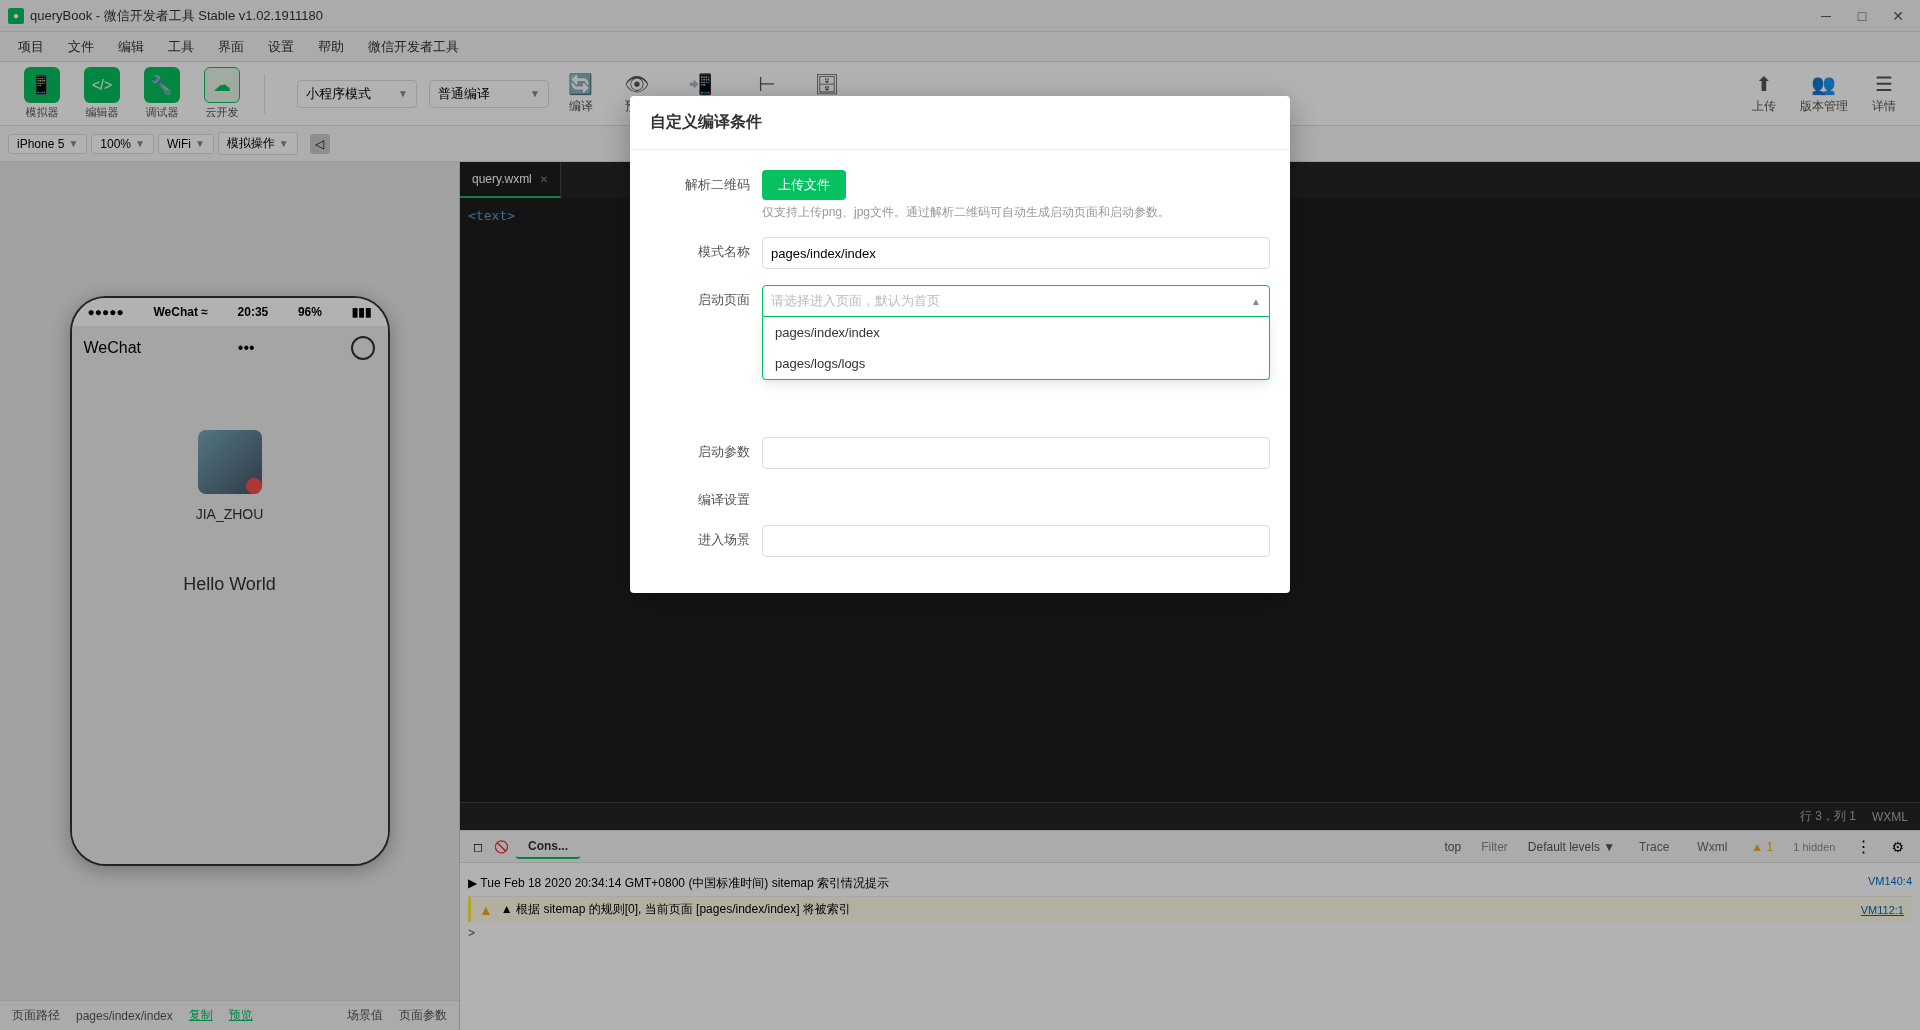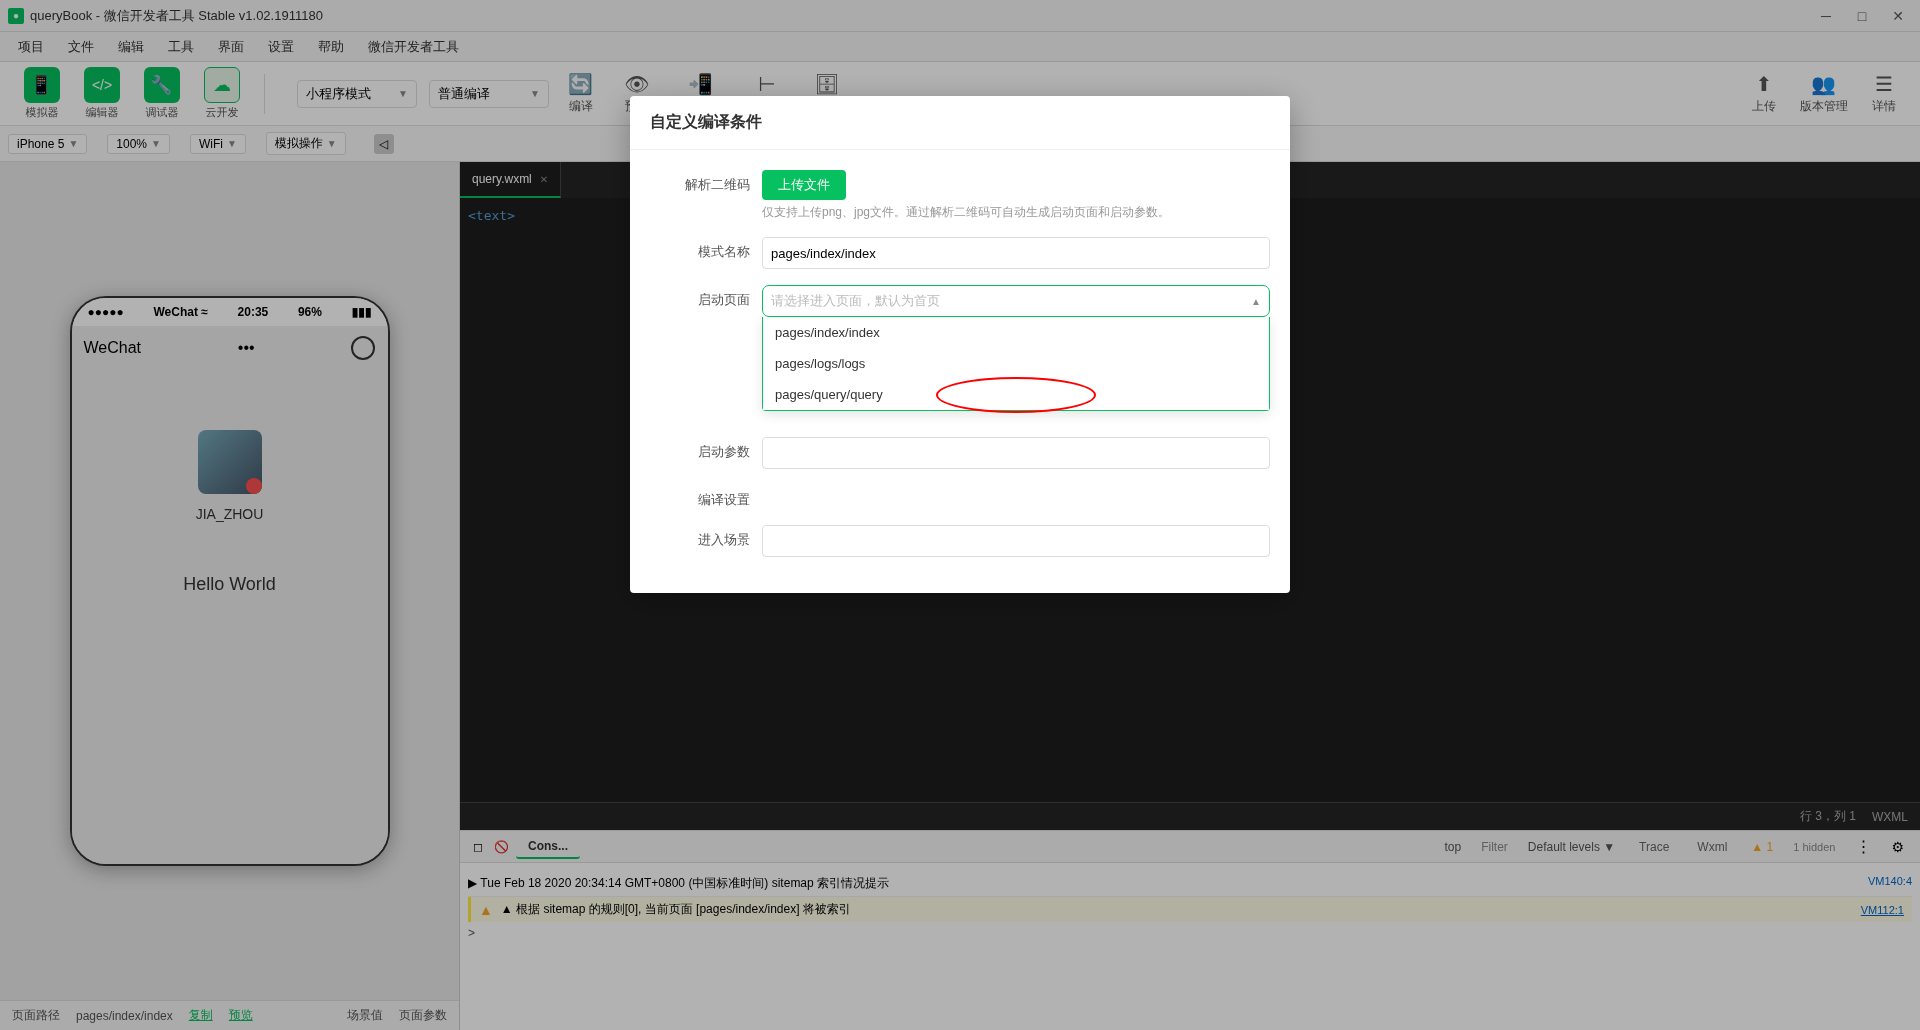--- a/index.html
+++ b/index.html
@@ -61,21 +61,21 @@
     .toolbar-right-action { display: flex; flex-direction: column; align-items: center; gap: 2px; cursor: pointer; padding: 4px 8px; }
 
     
     .device-bar {
       height: 36px;
       background: #fafafa;
       border-bottom: 1px solid #ddd;
       display: flex;
       align-items: center;
       padding: 0 8px;
-      gap: 20px;
+      gap: 4px;
     }
     .device-select { display: flex; align-items: center; gap: 4px; border: 1px solid #ddd; border-radius: 3px; padding: 2px 8px; background: white; cursor: pointer; font-size: 12px; }
     .chevron { font-size: 10px; color: #888; }
 
     
     .main-area { display: flex; height: calc(1030px - 32px - 30px - 64px - 36px); }
 
     
     .simulator-panel {
       width: 460px;
@@ -273,21 +273,21 @@
       border: 1px solid #ddd;
       border-radius: 4px;
       padding: 0 8px;
       font-size: 13px;
       display: flex;
       align-items: center;
       justify-content: space-between;
       cursor: pointer;
       background: white;
     }
-    .modal-select.open { border-color: #07c160; border-bottom-left-radius: 0; border-bottom-right-radius: 0; border-radius: 7px; }
+    .modal-select.open { border-color: #07c160; border-bottom-left-radius: 0; border-bottom-right-radius: 0; }
     .modal-dropdown {
       position: absolute;
       top: 32px;
       left: 0;
       right: 0;
       background: white;
       border: 1px solid #07c160;
       border-top: none;
       border-radius: 0 0 4px 4px;
       z-index: 200;
@@ -544,24 +544,20 @@
       <div class="modal-row" style="position:relative;">
         <div class="modal-label">启动页面</div>
         <div class="modal-select-wrapper">
           <div class="modal-select open">
             <span style="color:#bbb;">请选择进入页面，默认为首页</span>
             <span class="chevron">▲</span>
           </div>
           <div class="modal-dropdown">
             <div class="modal-dropdown-item">pages/index/index</div>
             <div class="modal-dropdown-item">pages/logs/logs</div>
-            <div class="modal-dropdown-item highlighted">
-              <span>pages/query/query</span>
-              <div class="red-circle"></div>
-            </div>
           </div>
         </div>
       </div>
 
       <div class="modal-row" style="margin-top:120px;">
         <div class="modal-label">启动参数</div>
         <input class="modal-input" type="text" style="">
       </div>
 
       <div class="modal-row">

